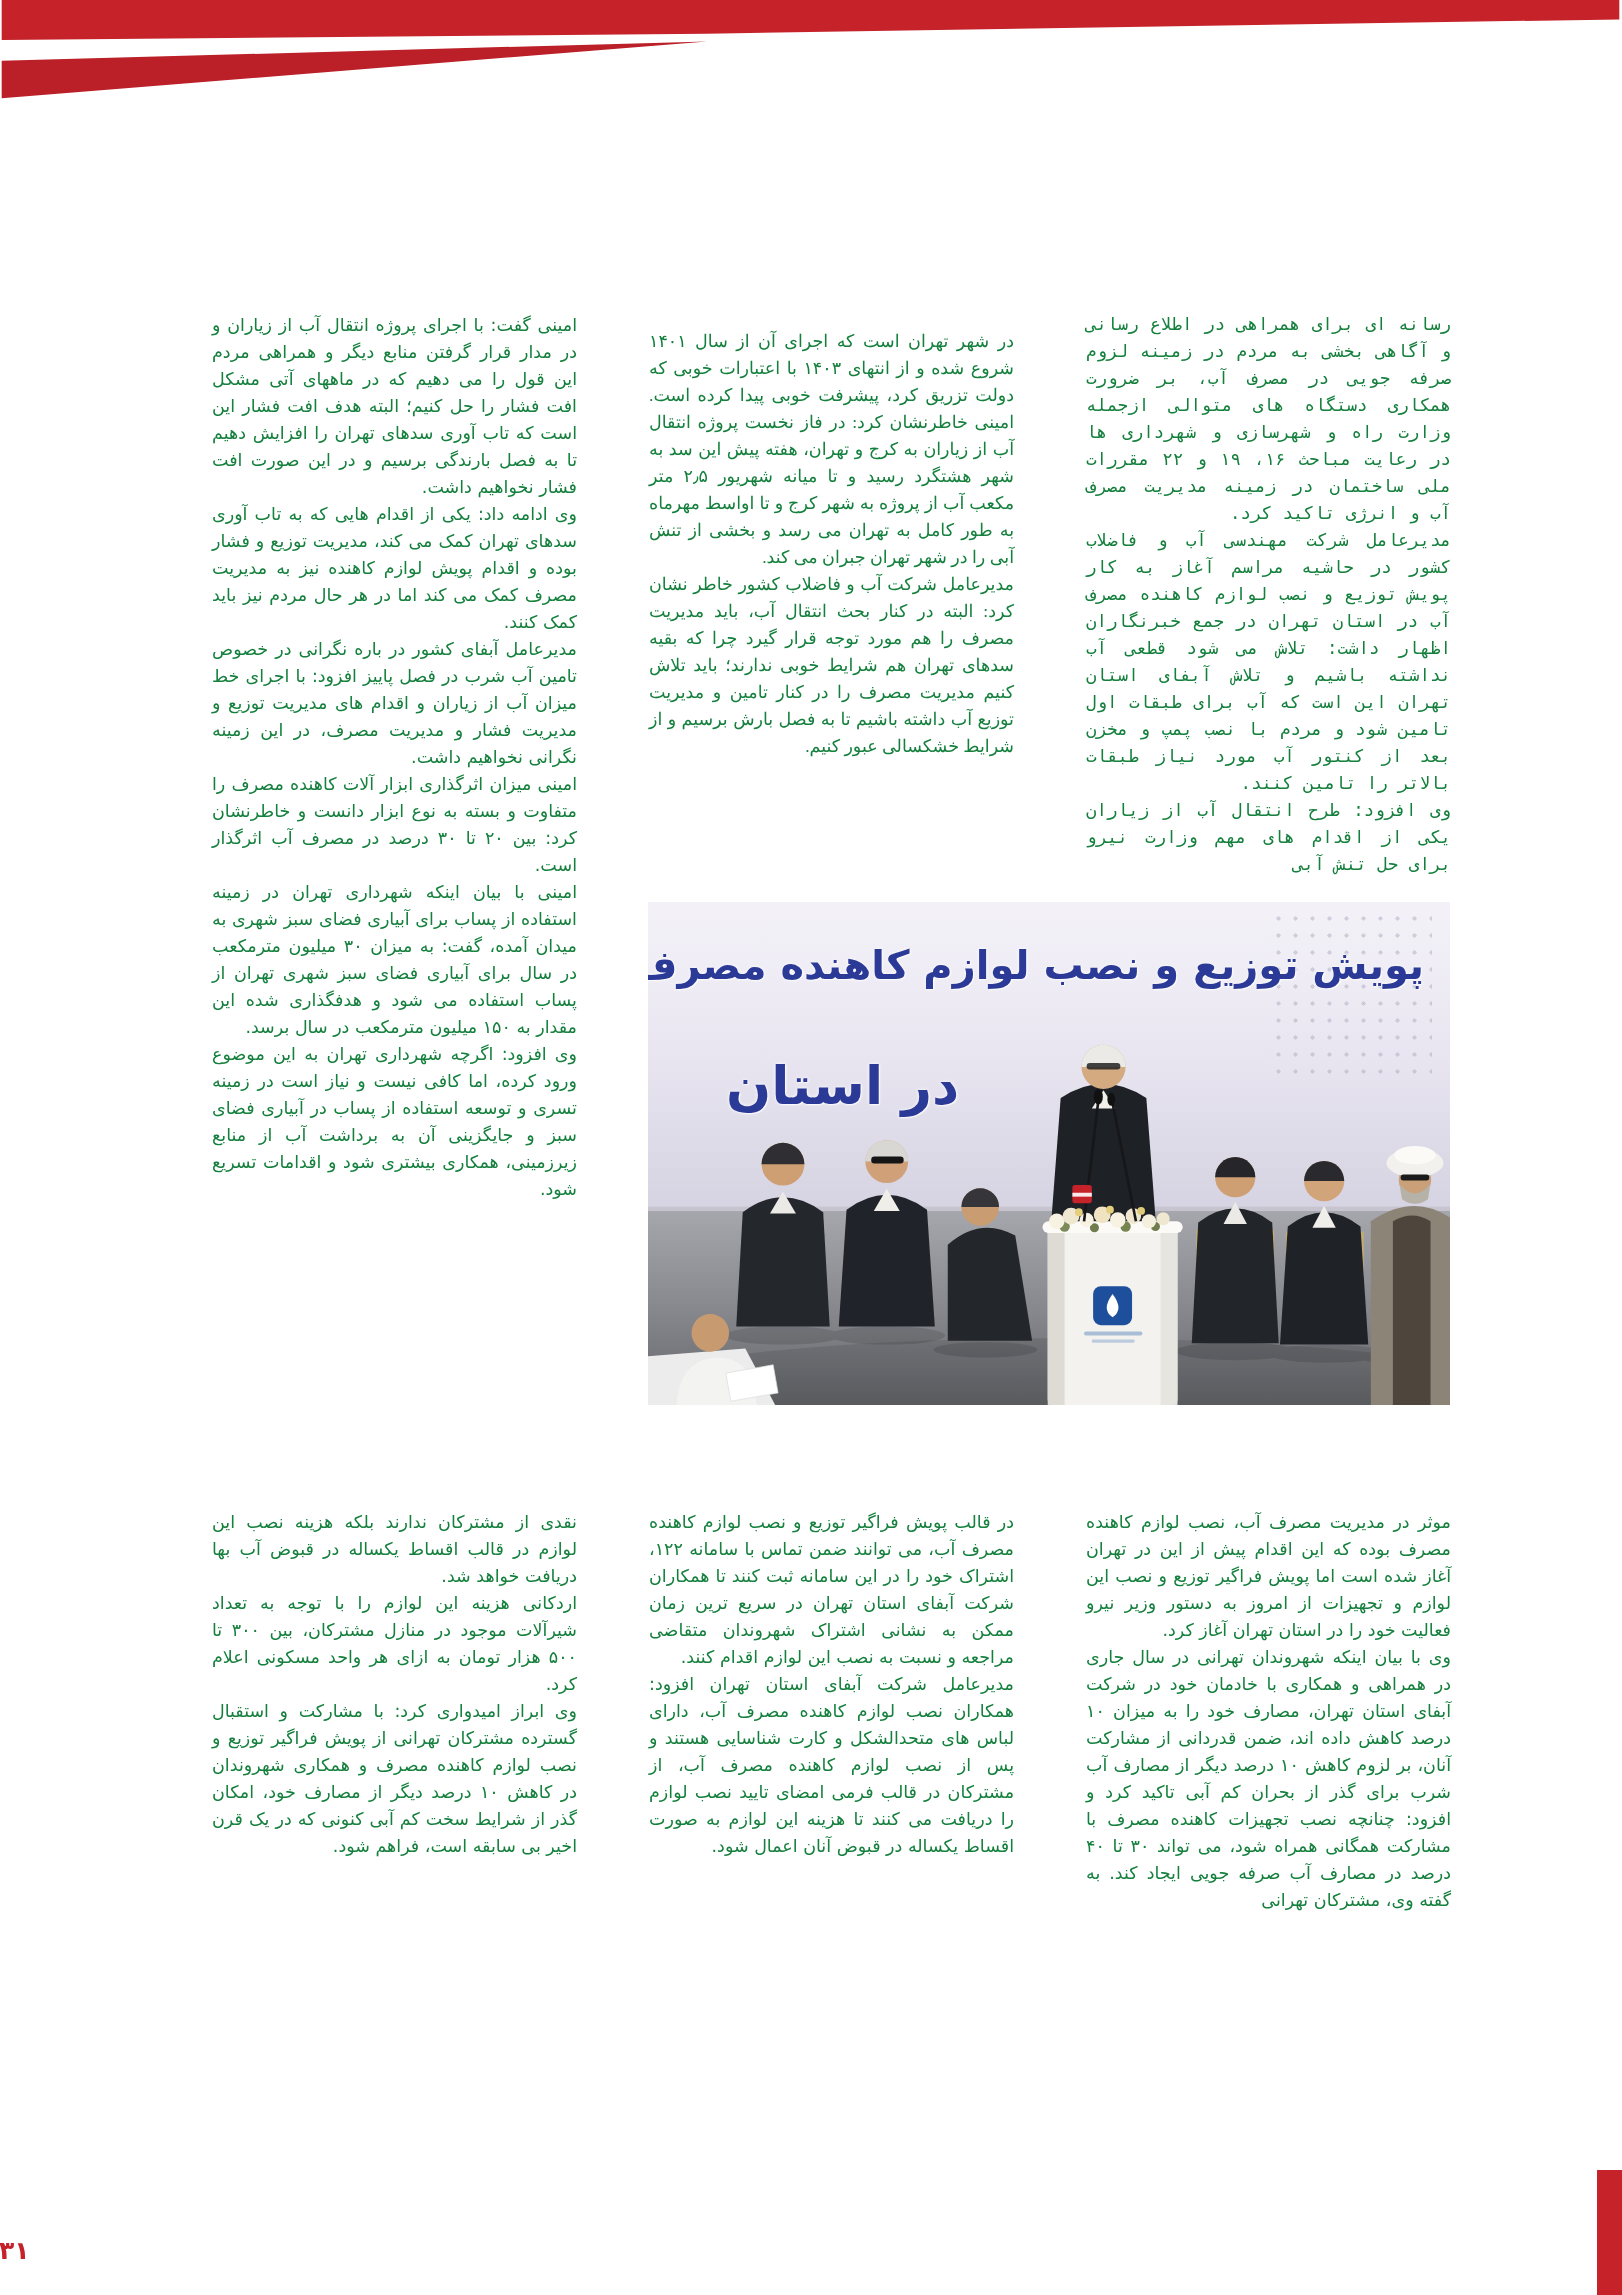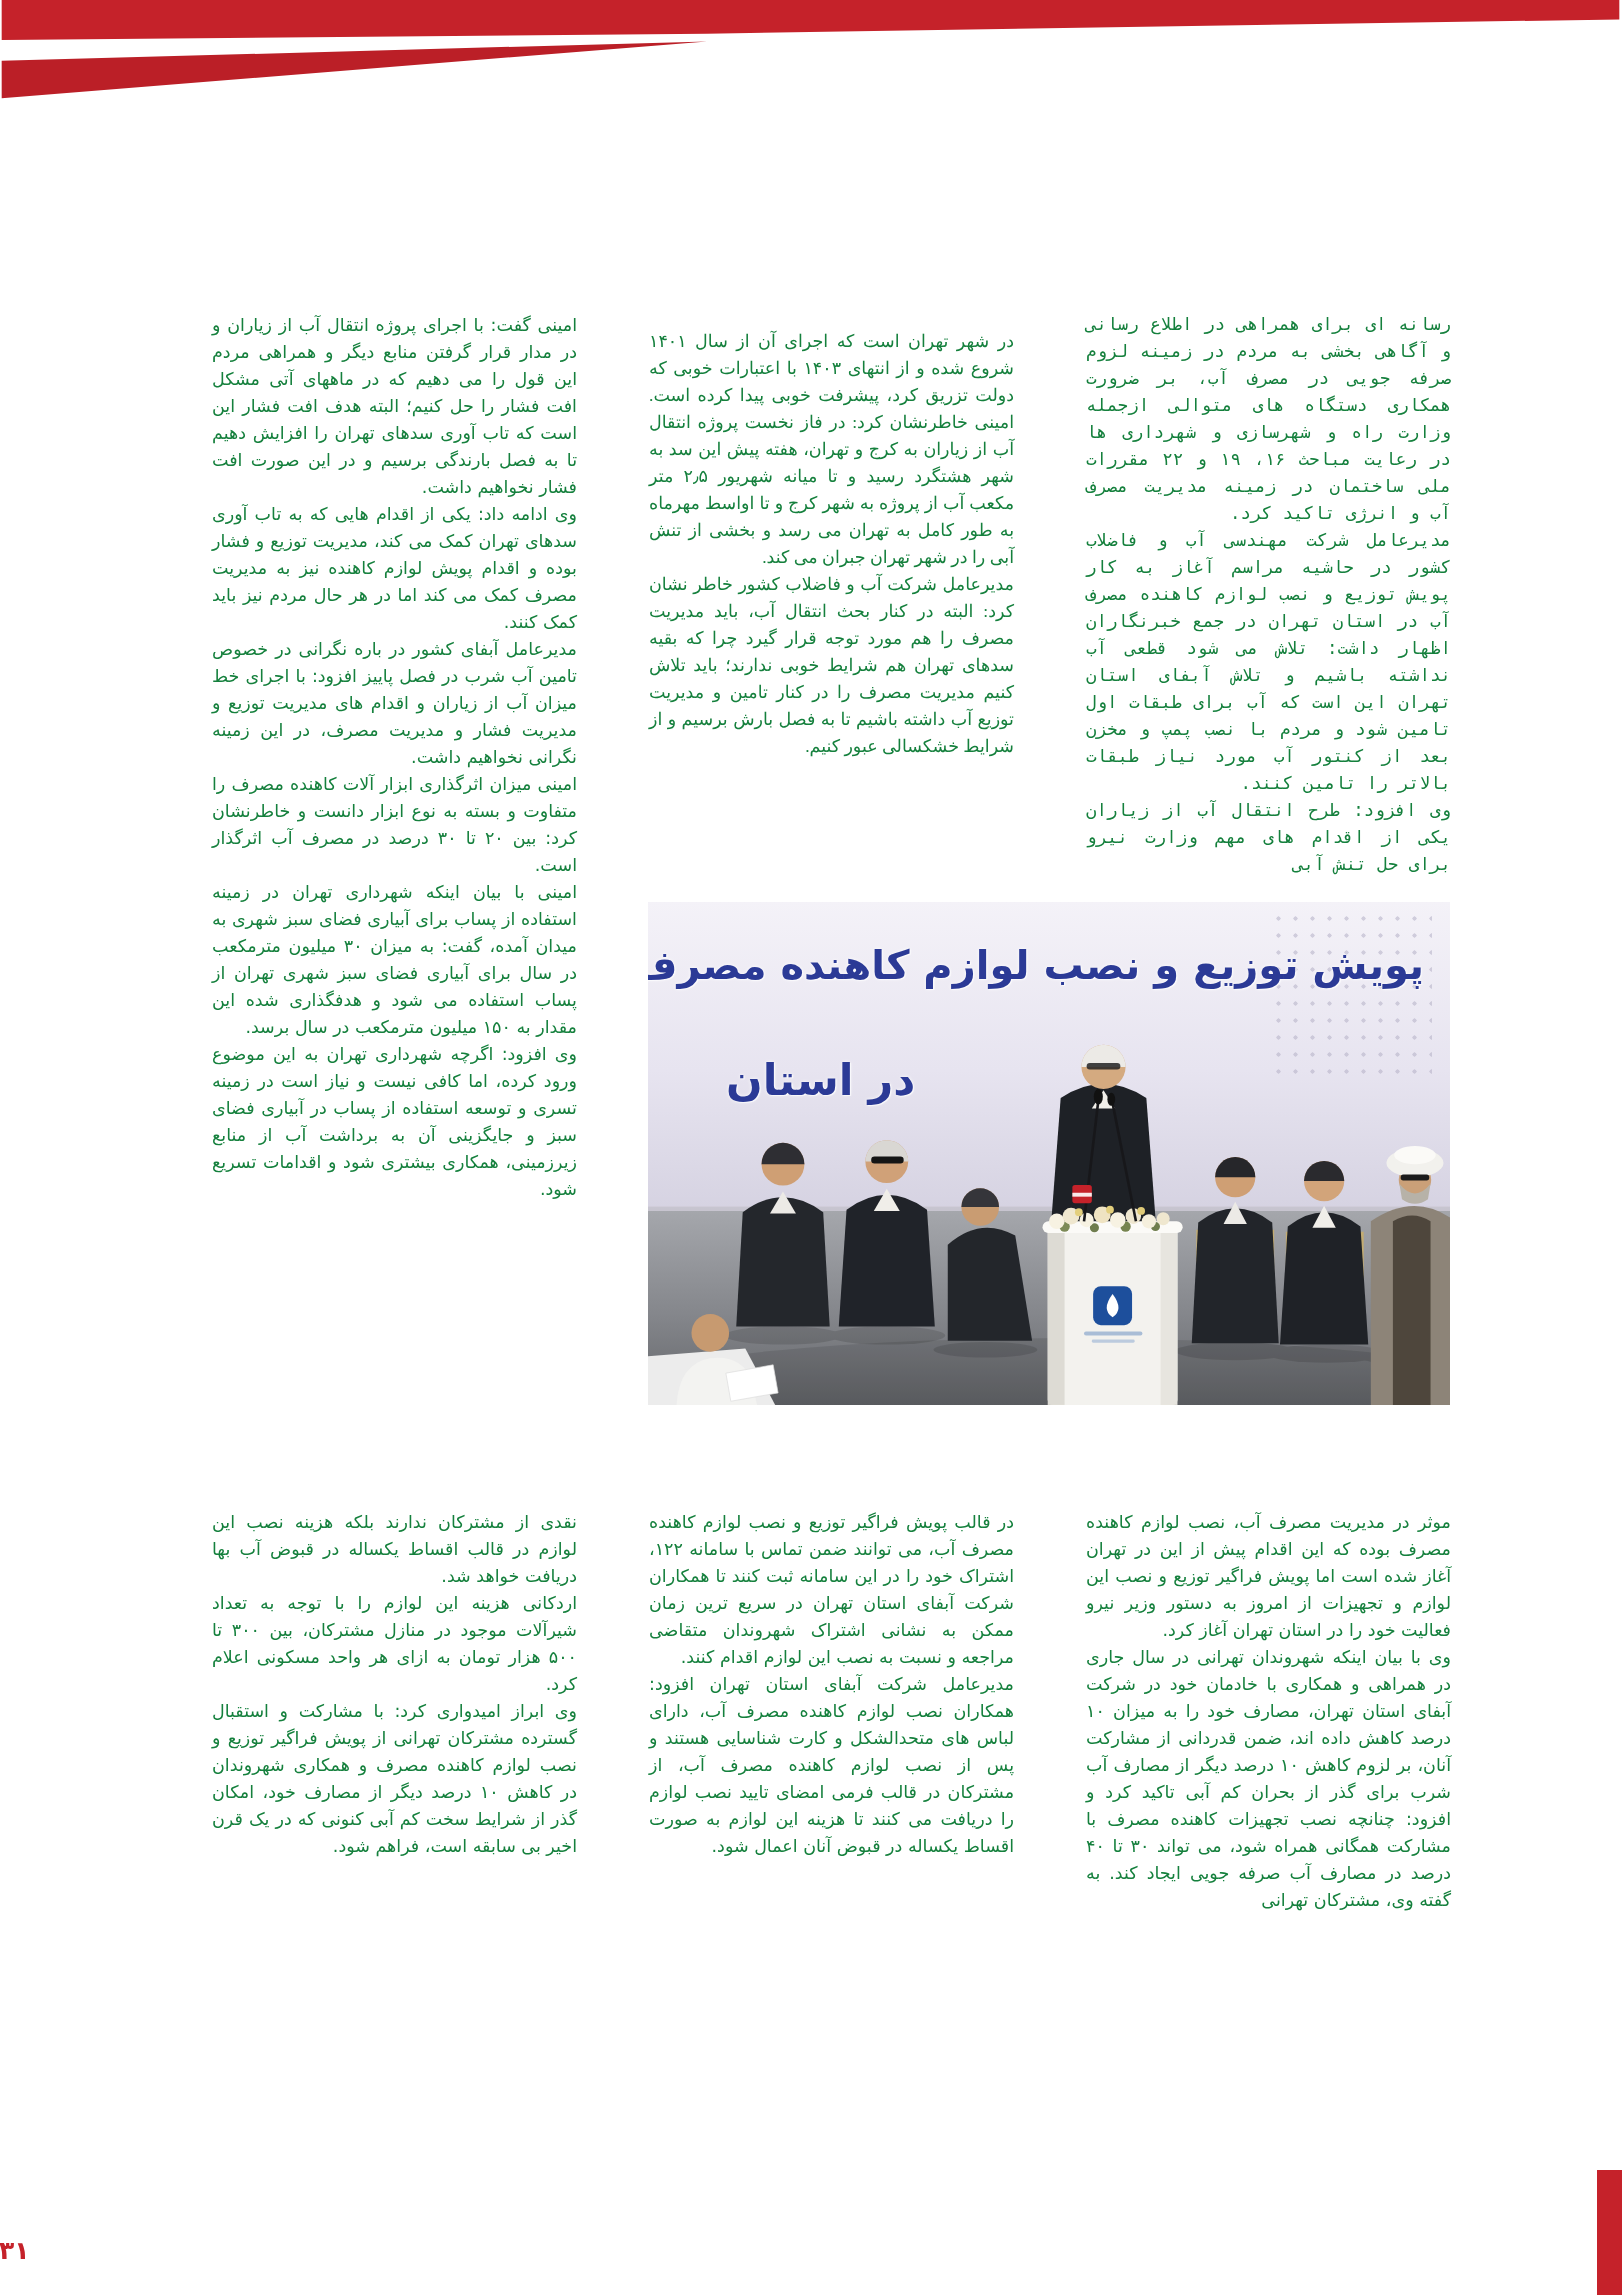--- a/index.html
+++ b/index.html
@@ -37,21 +37,21 @@
     background-size:17px 17px;opacity:.55;
   }
   .ph-title1{
     position:absolute;top:40px;right:26px;left:26px;text-align:center;
     direction:rtl;font-size:40px;font-weight:bold;color:#2b3a96;
     text-shadow:0 0 3.9px rgba(255,255,255,.95),1.3px 1.3px 0 rgba(255,255,255,.6);
     white-space:nowrap;
   }
   .ph-title2{
     position:absolute;top:153px;left:78px;direction:rtl;
-    font-size:43px;font-weight:bold;color:#2b3a96;
+    font-size:53px;font-weight:bold;color:#2b3a96;
     text-shadow:0 0 3.9px rgba(255,255,255,.95),1.3px 1.3px 0 rgba(255,255,255,.6);
   }
   .ph-floor{
     position:absolute;top:305px;left:0;right:0;bottom:0;
     background:linear-gradient(180deg,#a6a8ad 0%,#84868b 55%,#636569 100%);
   }
   .ph-stage-edge{
     position:absolute;top:304px;left:0;right:0;height:5.2px;
     background:#cfccd8;opacity:.8;
   }

